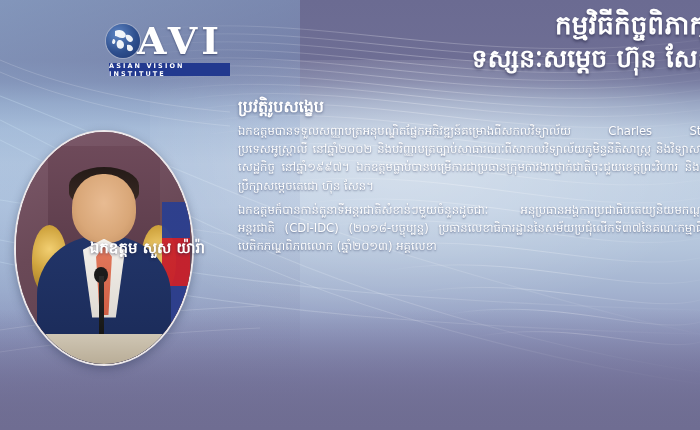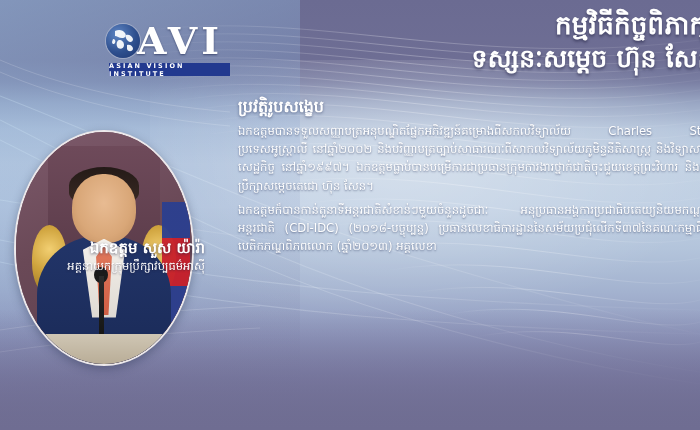--- a/index.html
+++ b/index.html
@@ -269,21 +269,20 @@
       <div class="ph-shirt"></div>
       <div class="ph-tie"></div>
       <div class="ph-mic-head"></div>
       <div class="ph-mic"></div>
       <div class="ph-desk"></div>
     </div>
   </div>
 
   <div class="caption">
     <div class="name">ឯកឧត្តម សួស យ៉ារ៉ា</div>
-    <div class="role">អគ្គនាយកក្រុមប្រឹក្សាវប្បធម៌អាស៊ី</div>
   </div>
 
   <div class="content">
     <div class="section-heading">ប្រវត្តិរូបសង្ខេប</div>
     <p class="para">ឯកឧត្តមបានទទួលសញ្ញាបត្រអនុបណ្ឌិតផ្នែកអភិវឌ្ឍន៍គម្រោងពីសកលវិទ្យាល័យ Charles Sturt ប្រទេសអូស្ត្រាលី នៅឆ្នាំ២០០២ និងបរិញ្ញាបត្រច្បាប់សាធារណៈពីសាកលវិទ្យាល័យភូមិន្ទនីតិសាស្ត្រ និងវិទ្យាសាស្ត្រសេដ្ឋកិច្ច នៅឆ្នាំ១៩៩៧។ ឯកឧត្តមធ្លាប់បានបម្រើការជាប្រធានក្រុមការងារថ្នាក់ជាតិចុះជួយខេត្តព្រះវិហារ និងជាទីប្រឹក្សាសម្តេចតេជោ ហ៊ុន សែន។</p>
     <p class="para">ឯកឧត្តមក៏បានកាន់តួនាទីអន្តរជាតិសំខាន់ៗមួយចំនួនដូចជាៈ អនុប្រធានអង្គការប្រជាធិបតេយ្យនិយមកណ្តាលអន្តរជាតិ (CDI-IDC) (២០១៨-បច្ចុប្បន្ន) ប្រធានលេខាធិការដ្ឋាននៃសម័យប្រជុំលើកទី៣៧នៃគណៈកម្មាធិការបេតិកភណ្ឌពិភពលោក (ឆ្នាំ២០១៣) អគ្គលេខា</p>
   </div>
 
 </div>
 

